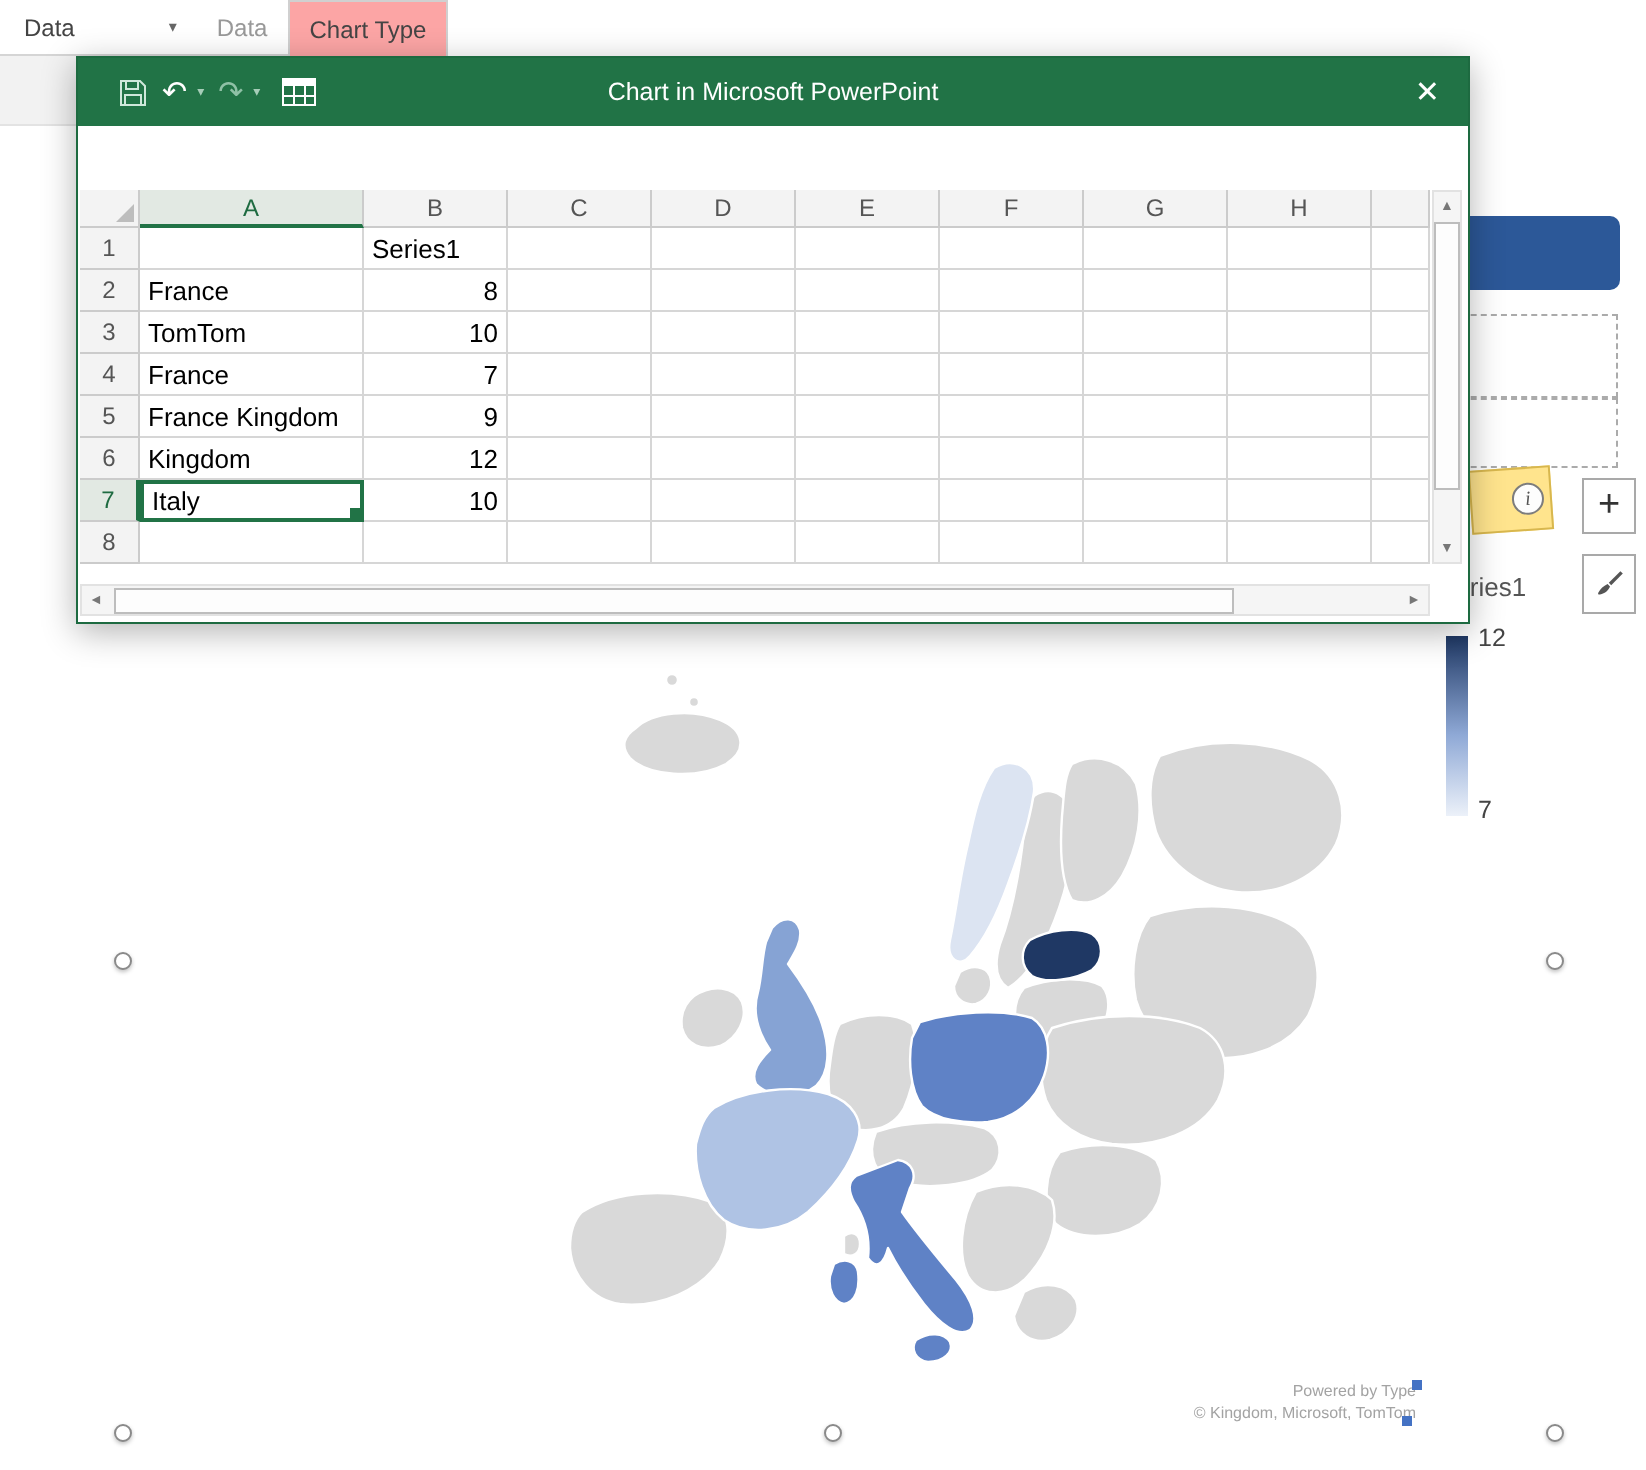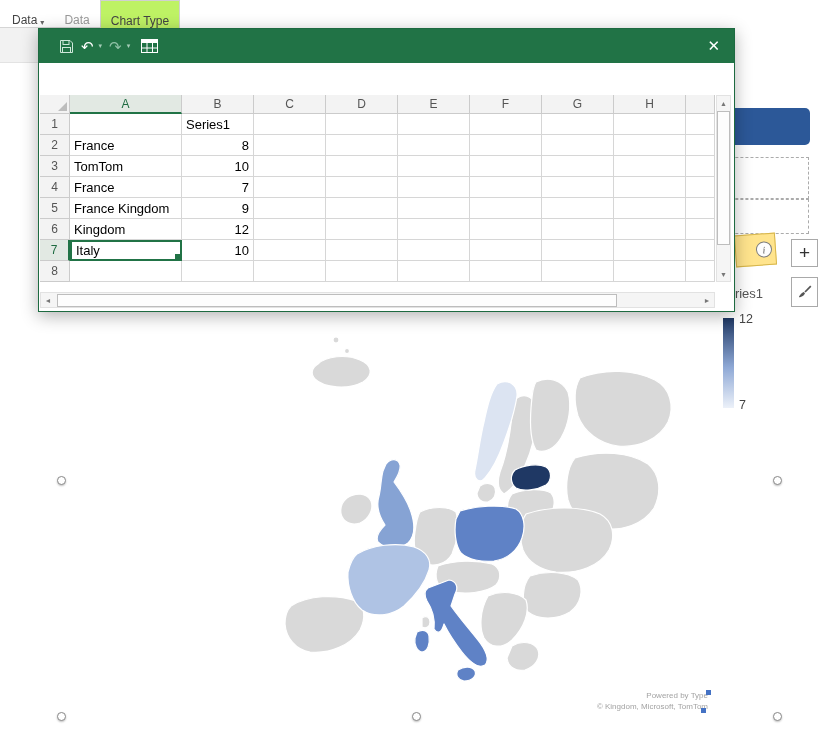--- a/index.html
+++ b/index.html
@@ -2,25 +2,25 @@
 <html><head>
 <meta charset="utf-8">
 <style>
   html,body{margin:0;padding:0;background:#fff;}
   #stage{position:relative;width:823px;height:735px;background:#fff;overflow:hidden;
          font-family:"Liberation Sans",sans-serif;color:#222;}
 
   
   .tabbar{position:absolute;left:0;top:0;height:27px;width:178px;display:flex;align-items:stretch;
           font-size:12px;color:#444;background:#fff;border-bottom:1px solid #d5d5d5;padding-left:2px;}
-  .tab{display:flex;align-items:flex-end;padding:0 10px;white-space:nowrap;}
+  .tab{display:flex;align-items:center;padding:0 10px;white-space:nowrap;gap:44px;}
   .tab .caret{font-size:8px;margin-left:3px;color:#666;}
   .tab.dim{color:#999;}
   .tab.boxed{border-left:1px solid #d0d0d0;border-right:1px solid #d0d0d0;border-top:1px solid #d0d0d0;
-             background:#bef264;margin-bottom:-1px;}
+             background:#fca5a5;margin-bottom:-1px;}
   .ribbon-sliver{position:absolute;left:0;top:28px;width:38px;height:34px;background:#f2f2f2;
                  border-bottom:1px solid #e3e3e3;}
 
   
   .blue-btn{position:absolute;left:700px;top:108px;width:110px;height:37px;background:#2c5898;border-radius:5px;z-index:2;}
   .dashed-box{position:absolute;border:1px dashed #ababab;z-index:2;}
   .box1{left:700px;top:157px;width:107px;height:40px;}
   .box2{left:700px;top:199px;width:107px;height:33px;}
 
   
@@ -187,20 +187,21 @@
         <span class="tb-redo">↷</span>
         <span class="tb-caret">▾</span>
         <svg width="17" height="14" viewBox="0 0 17 14" style="margin-left:4px;">
           <rect x="0.5" y="0.5" width="16" height="13" fill="none" stroke="#fff"></rect>
           <rect x="0.5" y="0.5" width="16" height="3.5" fill="#fff"></rect>
           <line x1="6" y1="4" x2="6" y2="14" stroke="#fff"></line>
           <line x1="11.5" y1="4" x2="11.5" y2="14" stroke="#fff"></line>
           <line x1="0" y1="9" x2="17" y2="9" stroke="#fff"></line>
         </svg>
       </div>
+      <div class="tb-title">Chart in Microsoft PowerPoint</div>
       <div class="tb-close">✕</div>
     </div>
 
     <div id="sheet-grid">
         <div class="g-row g-head">
           <div class="g-cell g-hcell g-corner"></div>
           <div class="g-cell g-hcell sel-col" style="width: 112px;">A</div>
           <div class="g-cell g-hcell" style="width: 72px;">B</div>
           <div class="g-cell g-hcell" style="width: 72px;">C</div>
           <div class="g-cell g-hcell" style="width: 72px;">D</div>

